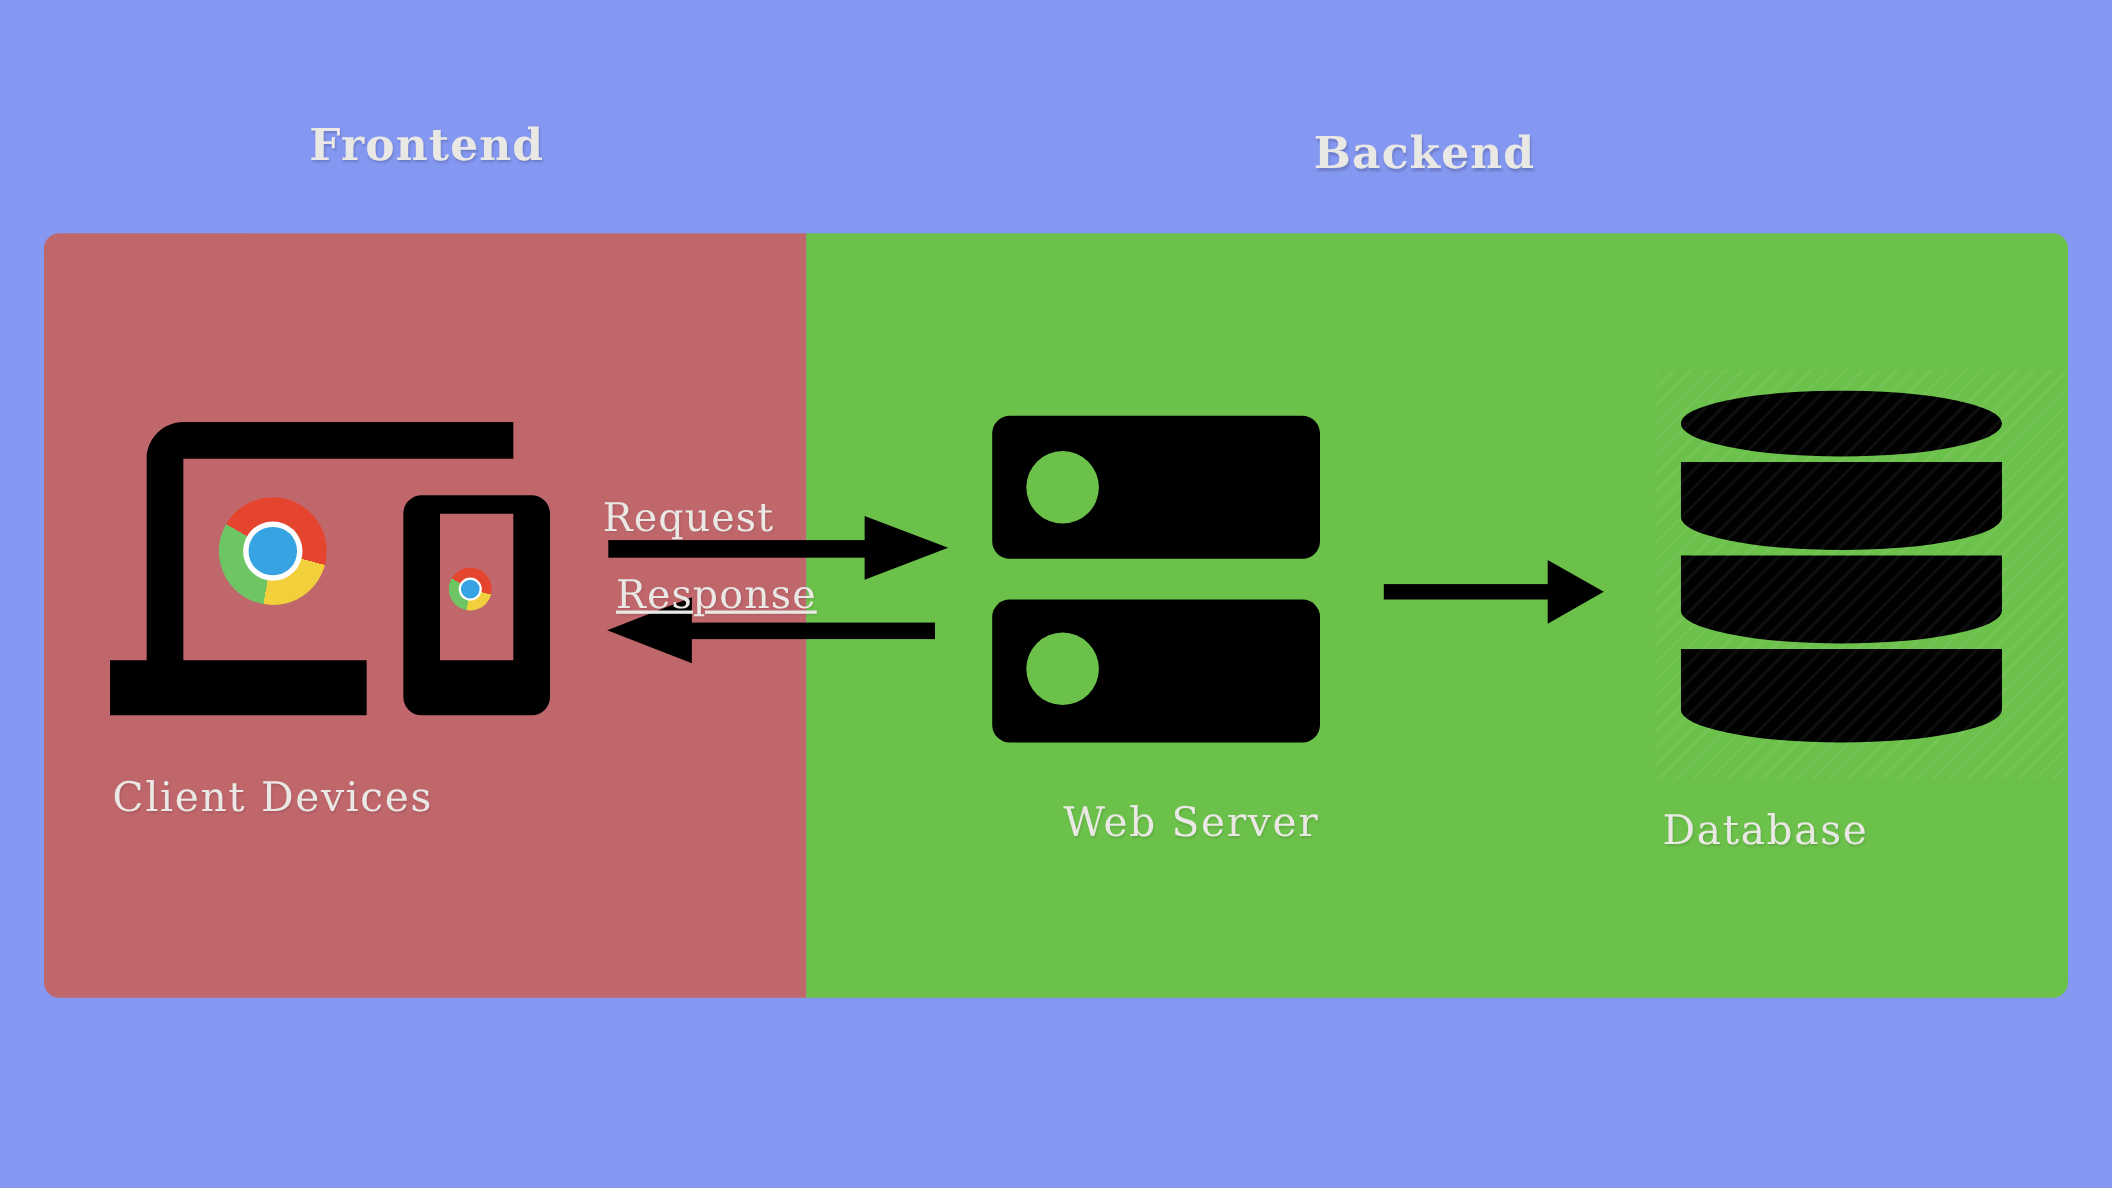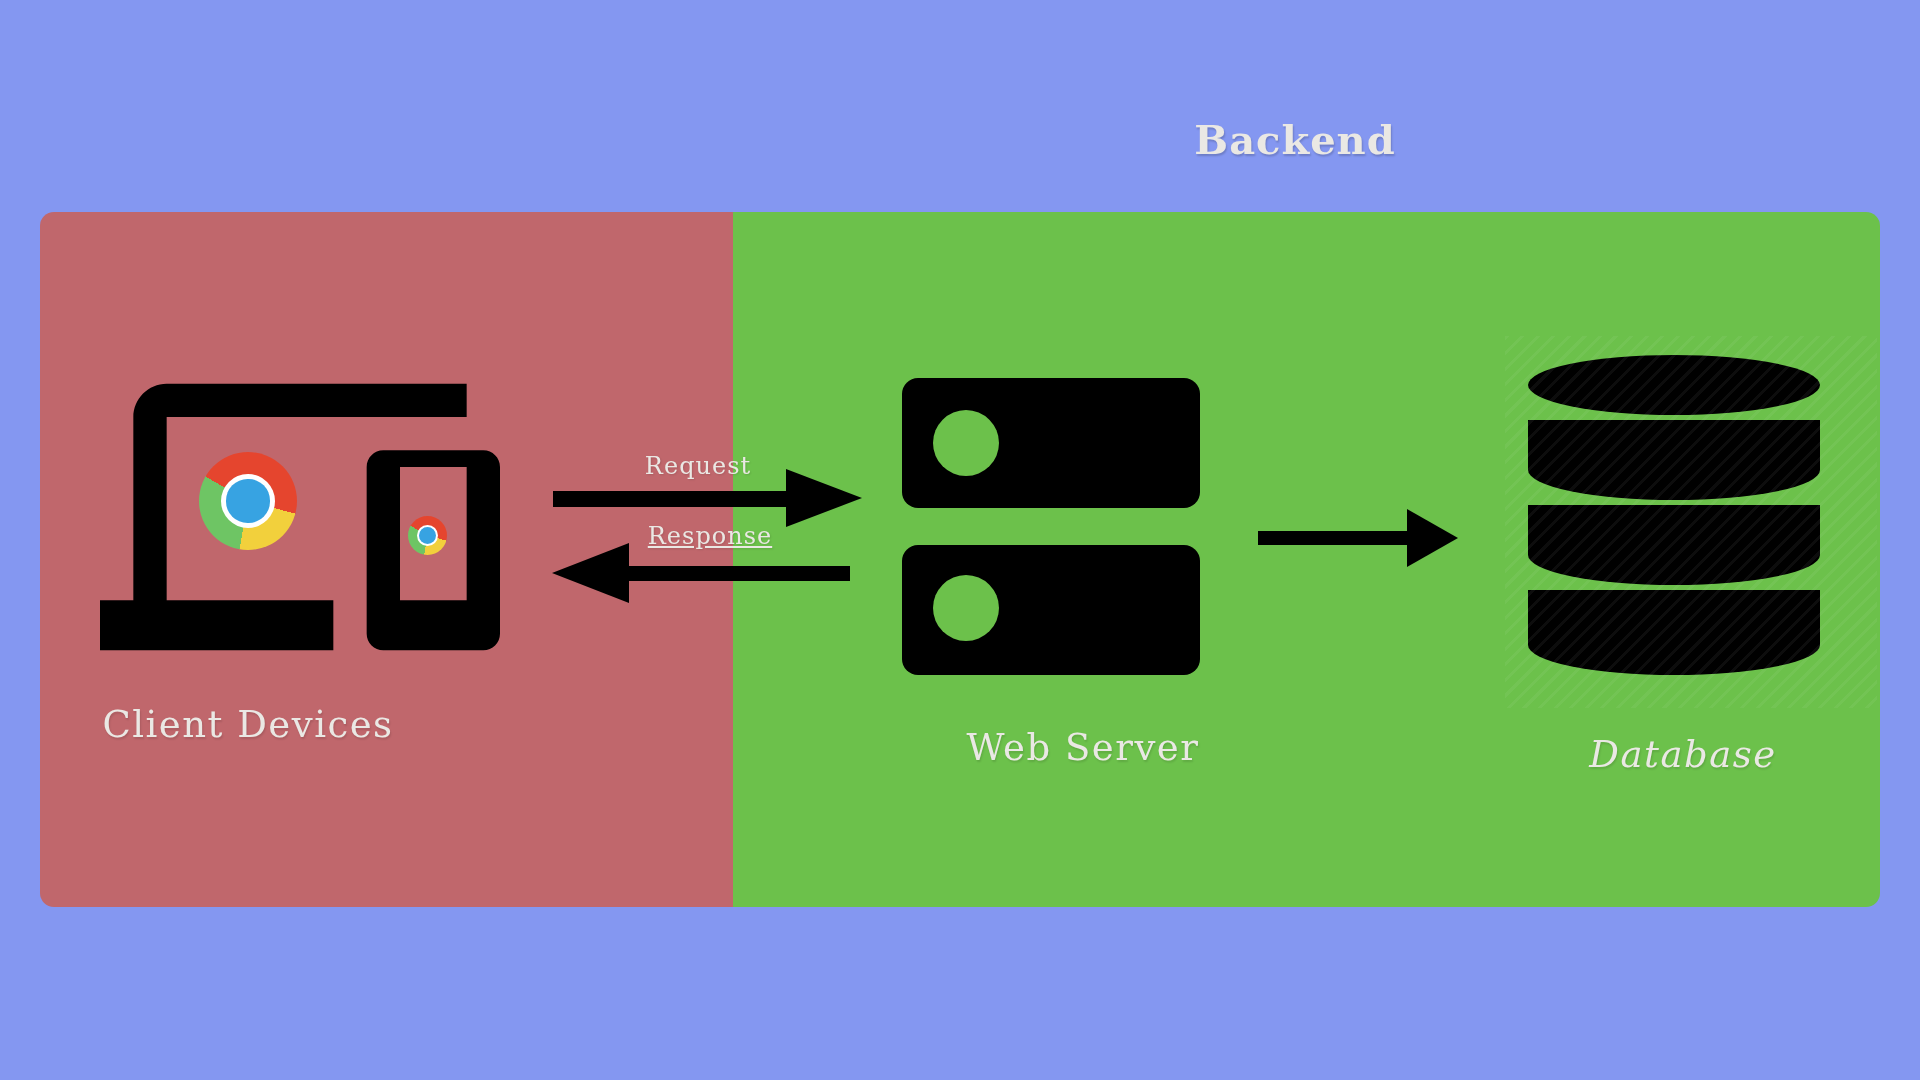--- a/index.html
+++ b/index.html
@@ -54,27 +54,26 @@
     text-align: center;
     font-size: 37px;
     font-weight: 400;
     color: #eae8e4;
     letter-spacing: 1.5px;
     text-shadow: 1px 2px 2px rgba(0,0,0,0.12);
     line-height: 1;
   }
   .label-client   { left: 48px;   top: 706px; }
   .label-server   { left: 883px;  top: 729px; }
-  .label-database { left: 1483px; top: 736px; font-style: italic; }
+  .label-database { left: 1405px; top: 736px; }
   
   .arrow-label {
     position: absolute;
     width: 300px;
-    text-align: center;
-    font-size: 24px;
+    font-size: 36px;
     color: #eae8e4;
     letter-spacing: 1px;
     text-shadow: 1px 1px 2px rgba(0,0,0,0.12);
     line-height: 1;
   }
   .label-request  { left: 548px; top: 454px; }
   .label-response { left: 560px; top: 524px; text-decoration: underline; }
   
   .arrow-shaft {
     position: absolute;
@@ -160,20 +159,21 @@
       rgba(255,255,255,0.05) 0 3px,
       transparent 3px 11px);
     pointer-events: none;
   }
 </style>
 </head>
 <body>
 
 <div class="stage">
 
+  <div class="section-title title-frontend">Frontend</div>
   <div class="section-title title-backend">Backend</div>
 
   <div class="panel panel-frontend"></div>
   <div class="panel panel-backend"></div>
 
   <svg class="devices-svg" width="400" height="400" viewBox="0 0 24 24" aria-hidden="true">
     <path fill="#000000" d="M4 6h18V4H4c-1.1 0-2 .9-2 2v11H0v3h14v-3H4V6zm19 2h-6c-.55 0-1 .45-1 1v10c0 .55.45 1 1 1h6c.55 0 1-.45 1-1V9c0-.55-.45-1-1-1zm-1 9h-4v-8h4v8z"></path>
   </svg>
   <div class="chrome chrome-large"></div>
   <div class="chrome chrome-small"></div>

